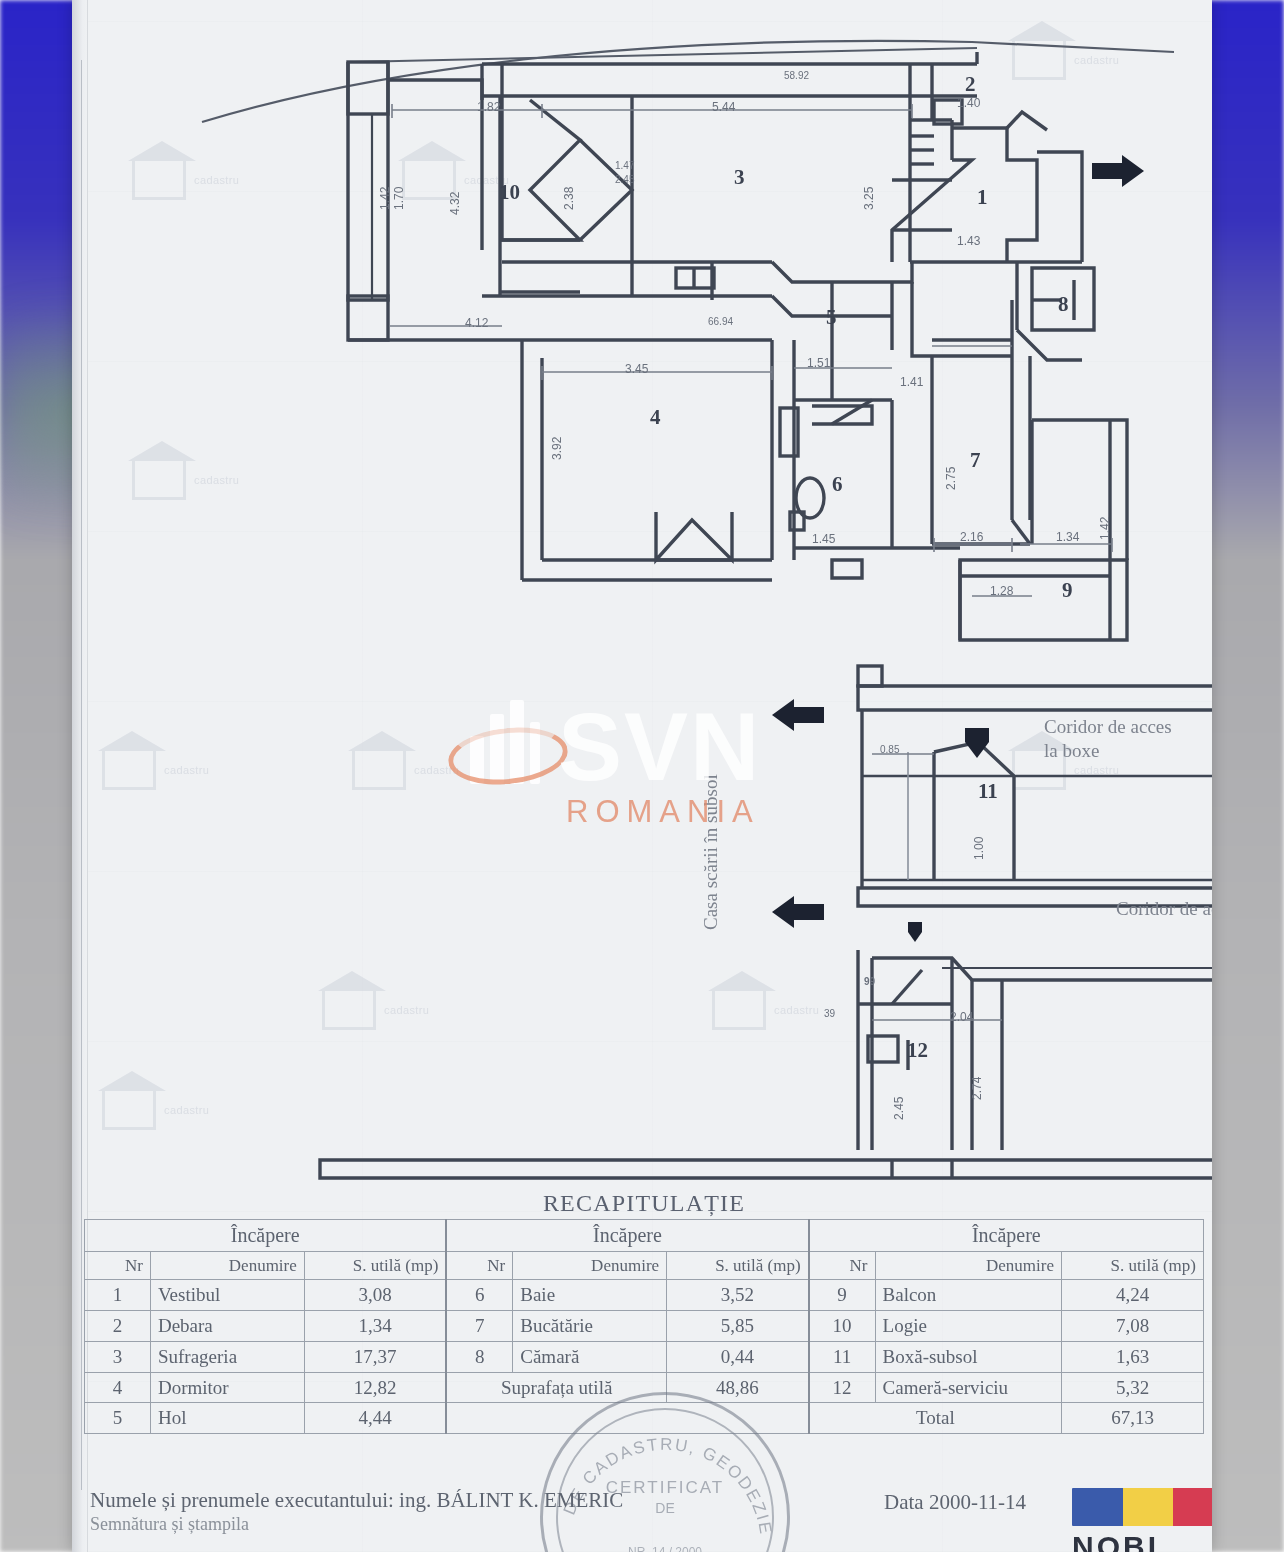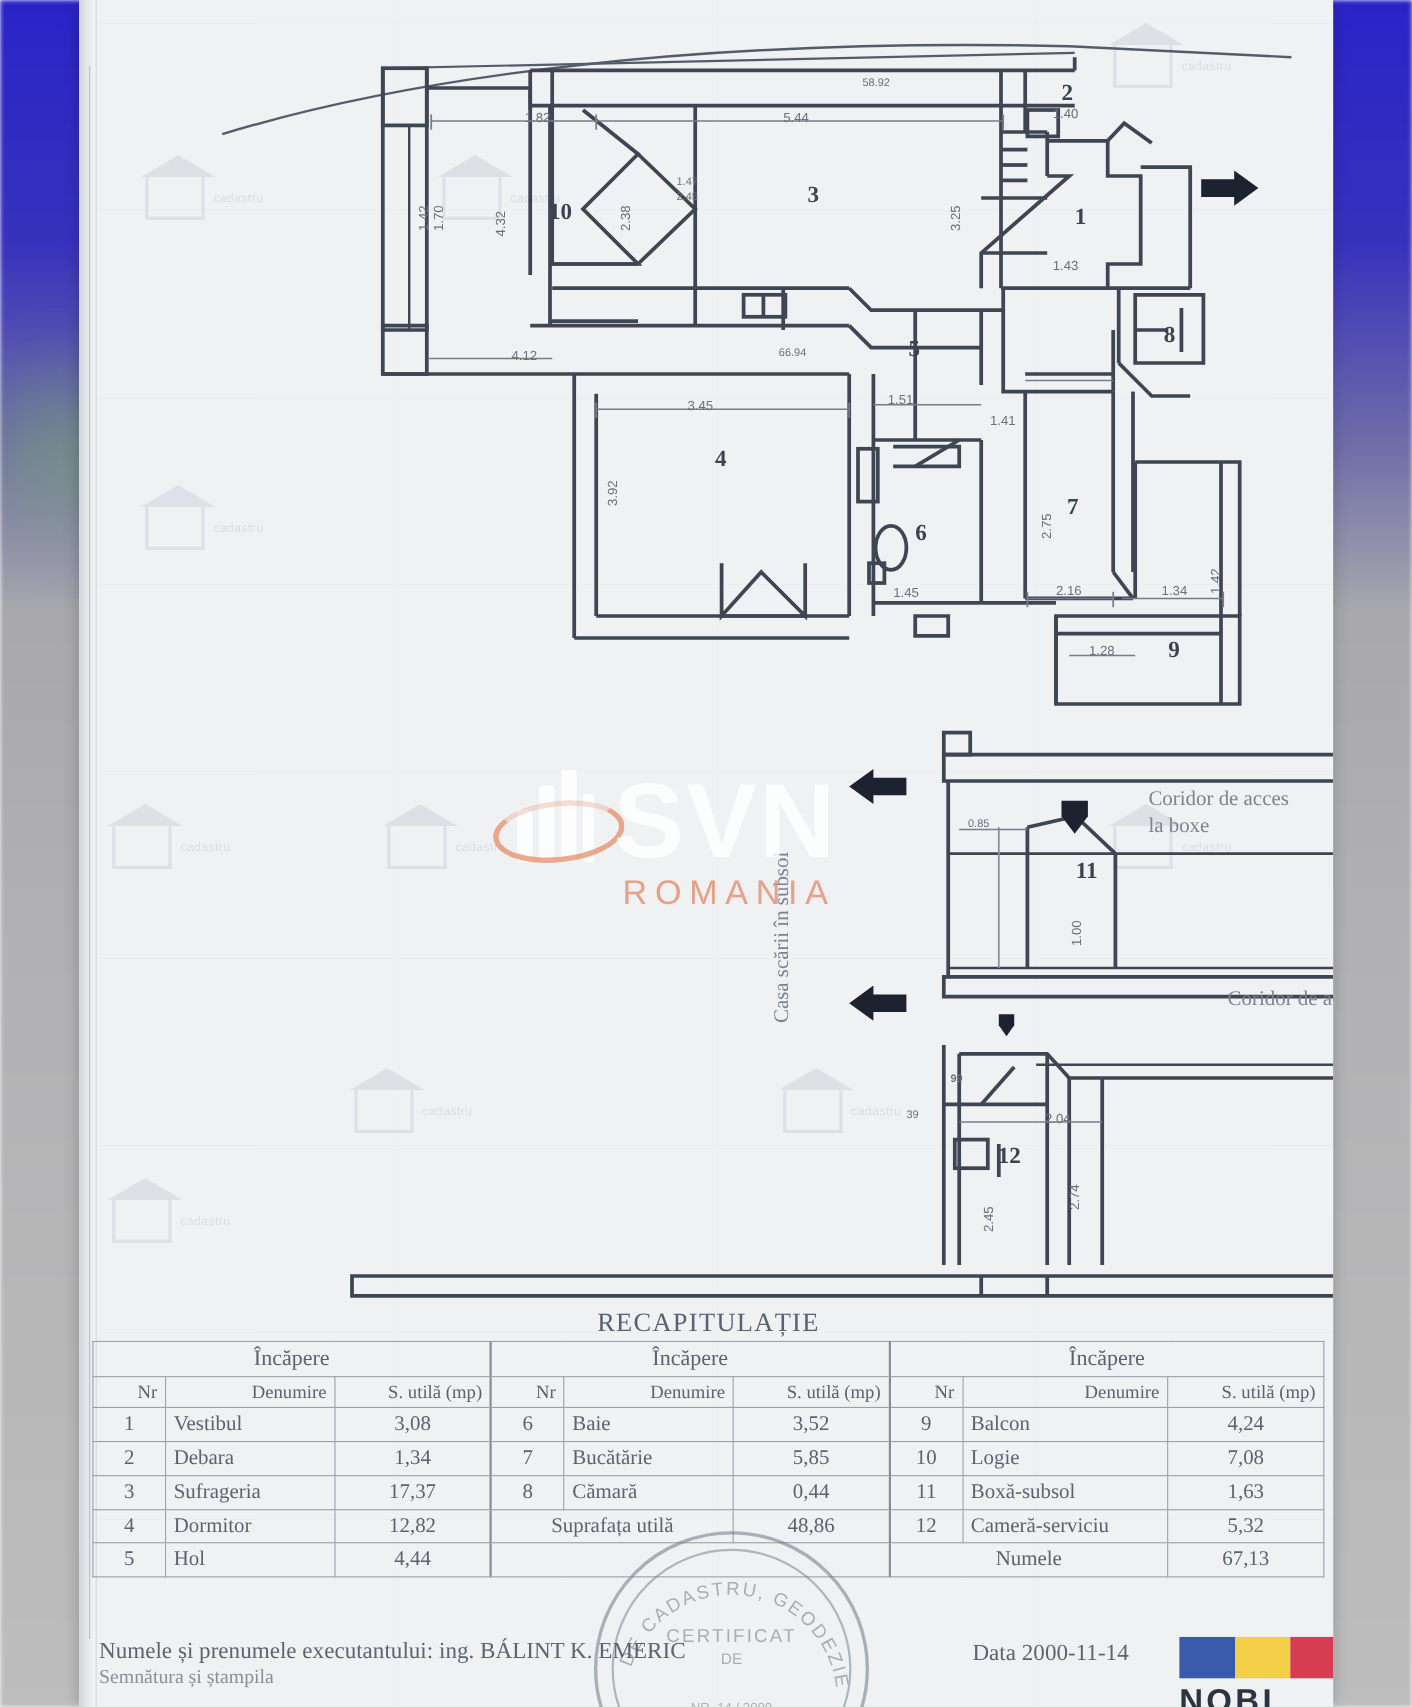--- a/index.html
+++ b/index.html
@@ -527,21 +527,21 @@
           <td class="val">48,86</td>
           <td class="nr thick-sep">12</td>
           <td class="den">Cameră-serviciu</td>
           <td class="val">5,32</td>
         </tr>
         <tr>
           <td class="nr">5</td>
           <td class="den">Hol</td>
           <td class="val">4,44</td>
           <td class="thick-sep" colspan="3"></td>
-          <td class="span-label thick-sep" colspan="2">Numele</td>
+          <td class="span-label thick-sep" colspan="2">Total</td>
           <td class="val">67,13</td>
         </tr>
       </tbody>
     </table>
   </div>
 
   <div id="stamp">
     <div class="ring"></div>
     <div class="ring2"></div>
     <svg class="sarc" viewBox="0 0 250 250">

